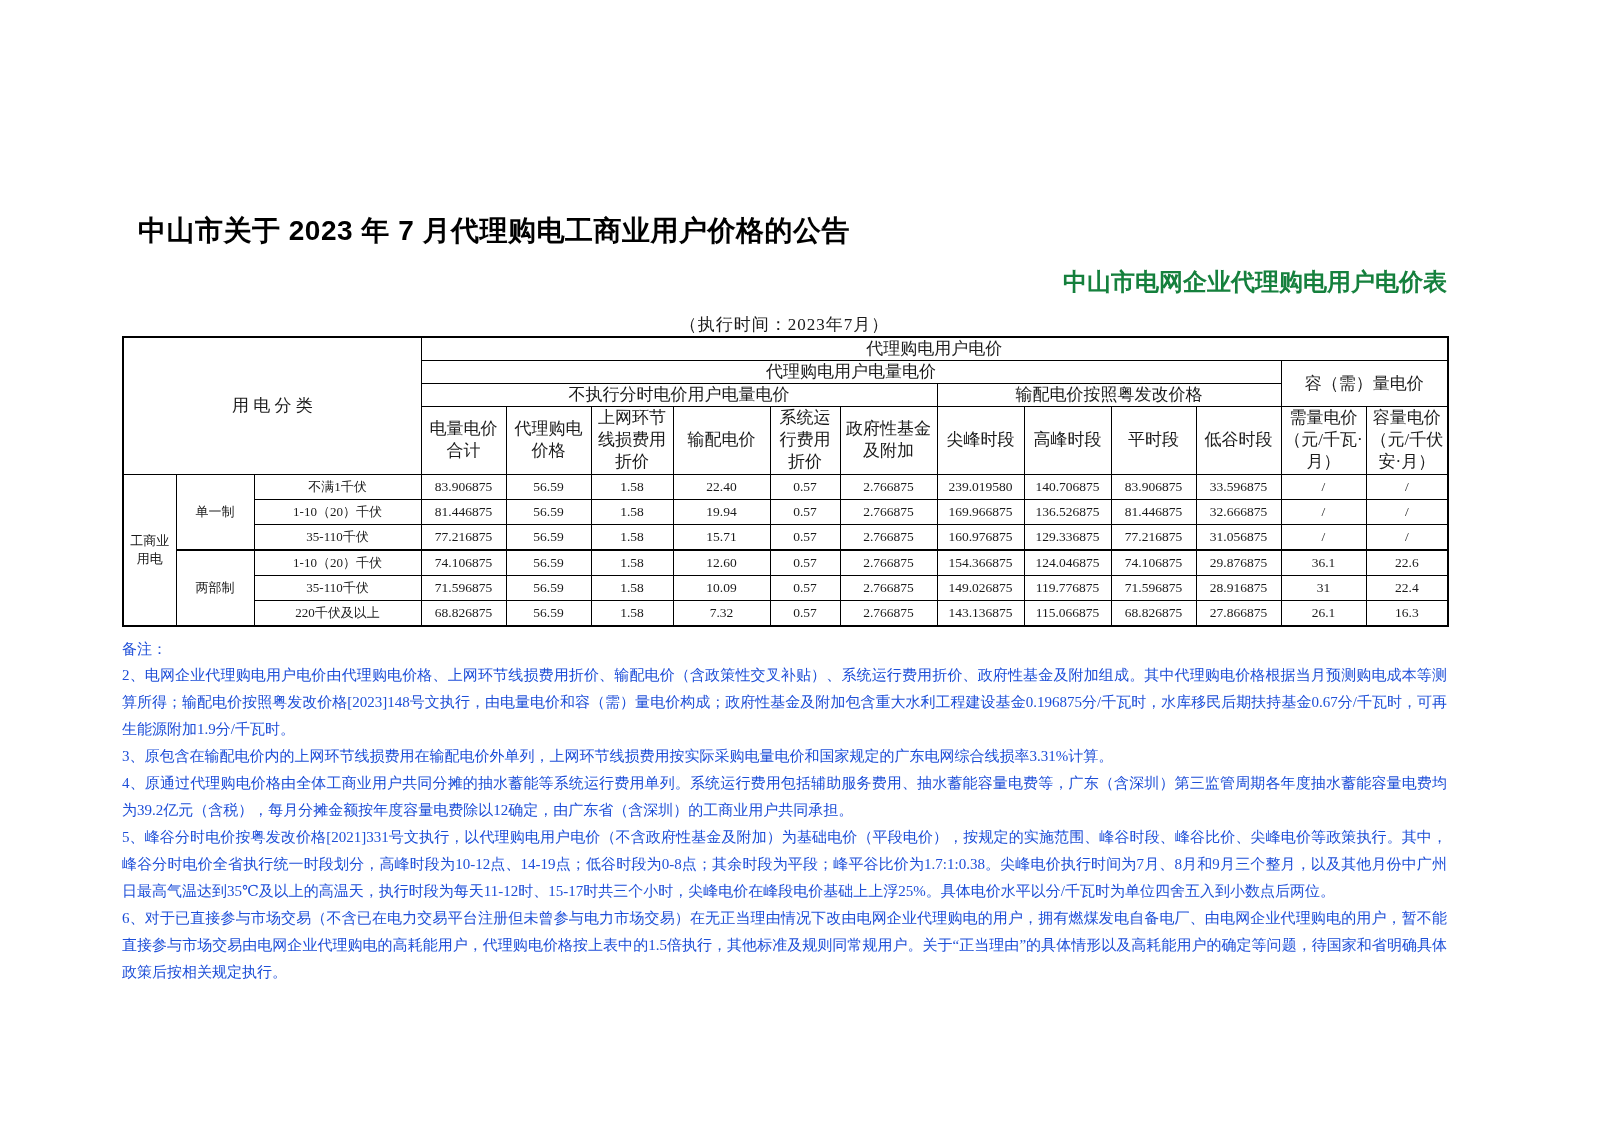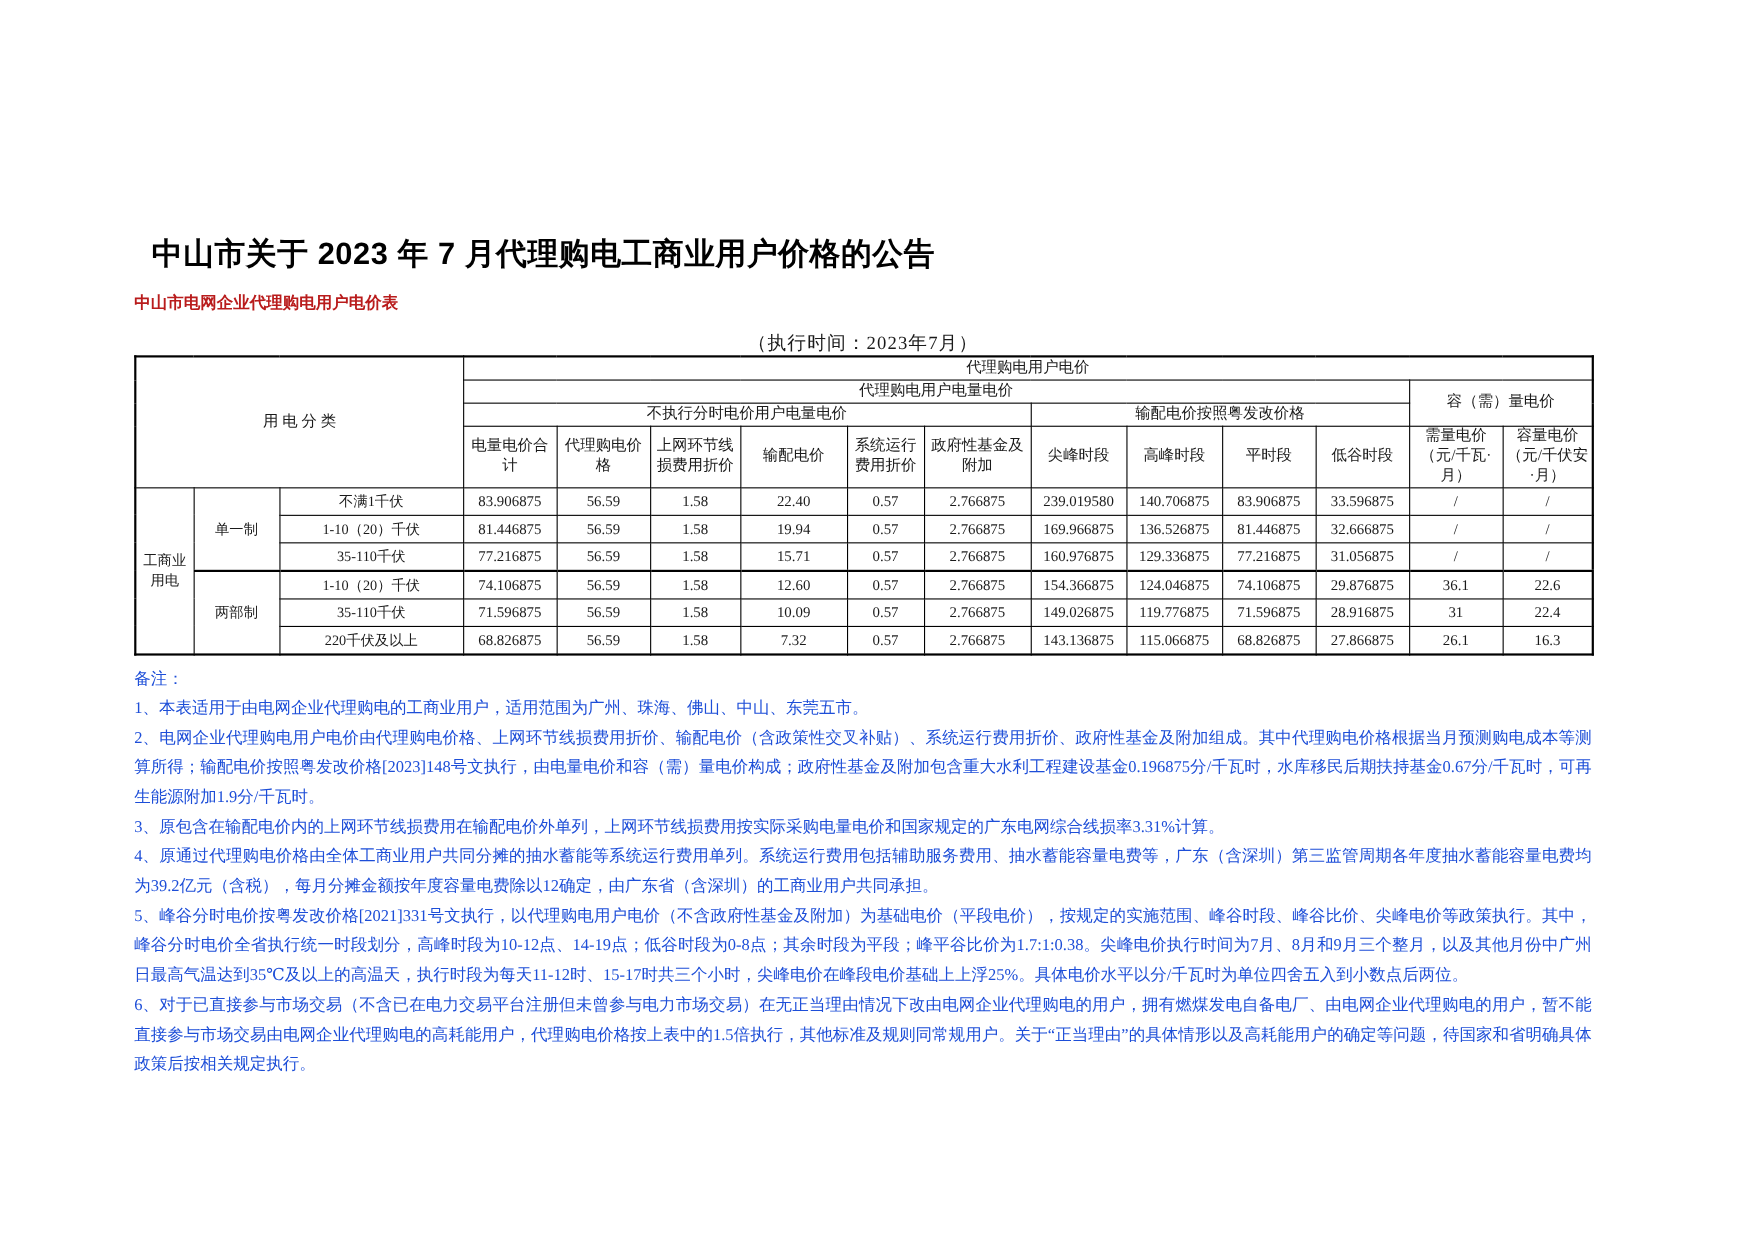--- a/index.html
+++ b/index.html
@@ -26,25 +26,25 @@
     font-family: "Liberation Sans", "DejaVu Sans", sans-serif;
     font-size: 28px;
     font-weight: 700;
     text-align: left;
     margin: 16px;
     letter-spacing: 0.5px;
     color: #000000;
   }
   .doc-subtitle {
     font-family: "Liberation Sans", "DejaVu Sans", sans-serif;
-    font-size: 15px;
+    font-size: 24px;
     font-weight: 600;
-    text-align: left;
+    text-align: right;
     margin: 15px 0 0 0;
-    color: #b91c1c;
+    color: #15803d;
   }
   .exec-time {
     font-size: 17px;
     text-align: center;
     margin-top: 15px;
     letter-spacing: 1px;
   }
   .unit-note {
     font-size: 14px;
     text-align: right;
@@ -59,21 +59,21 @@
   }
   .price-table th, .price-table td {
     border: 1px solid #000;
     text-align: center;
     vertical-align: middle;
     font-weight: normal;
     padding: 0 2px;
     overflow: hidden;
   }
   .price-table thead th {
-    font-size: 14px;
+    font-size: 17px;
     line-height: 1.3;
   }
   .price-table .hrow-1 th { height: 20px; }
   .price-table .hrow-2 th { height: 20px; }
   .price-table .hrow-3 th { height: 20px; }
   .price-table .hrow-4 th { height: 50px; }
   .price-table tbody td {
     font-size: 13.5px;
     height: 24px;
   }
@@ -240,21 +240,20 @@
         <td>68.826875</td>
         <td>27.866875</td>
         <td>26.1</td>
         <td>16.3</td>
       </tr>
     </tbody>
   </table>
 
   <div class="notes">
     <p class="notes-label">备注：</p>
-    <p>1、本表适用于由电网企业代理购电的工商业用户，适用范围为广州、珠海、佛山、中山、东莞五市。</p>
     <p>2、电网企业代理购电用户电价由代理购电价格、上网环节线损费用折价、输配电价（含政策性交叉补贴）、系统运行费用折价、政府性基金及附加组成。其中代理购电价格根据当月预测购电成本等测算所得；输配电价按照粤发改价格[2023]148号文执行，由电量电价和容（需）量电价构成；政府性基金及附加包含重大水利工程建设基金0.196875分/千瓦时，水库移民后期扶持基金0.67分/千瓦时，可再生能源附加1.9分/千瓦时。</p>
     <p>3、原包含在输配电价内的上网环节线损费用在输配电价外单列，上网环节线损费用按实际采购电量电价和国家规定的广东电网综合线损率3.31%计算。</p>
     <p>4、原通过代理购电价格由全体工商业用户共同分摊的抽水蓄能等系统运行费用单列。系统运行费用包括辅助服务费用、抽水蓄能容量电费等，广东（含深圳）第三监管周期各年度抽水蓄能容量电费均为39.2亿元（含税），每月分摊金额按年度容量电费除以12确定，由广东省（含深圳）的工商业用户共同承担。</p>
     <p>5、峰谷分时电价按粤发改价格[2021]331号文执行，以代理购电用户电价（不含政府性基金及附加）为基础电价（平段电价），按规定的实施范围、峰谷时段、峰谷比价、尖峰电价等政策执行。其中，峰谷分时电价全省执行统一时段划分，高峰时段为10-12点、14-19点；低谷时段为0-8点；其余时段为平段；峰平谷比价为1.7:1:0.38。尖峰电价执行时间为7月、8月和9月三个整月，以及其他月份中广州日最高气温达到35℃及以上的高温天，执行时段为每天11-12时、15-17时共三个小时，尖峰电价在峰段电价基础上上浮25%。具体电价水平以分/千瓦时为单位四舍五入到小数点后两位。</p>
     <p>6、对于已直接参与市场交易（不含已在电力交易平台注册但未曾参与电力市场交易）在无正当理由情况下改由电网企业代理购电的用户，拥有燃煤发电自备电厂、由电网企业代理购电的用户，暂不能直接参与市场交易由电网企业代理购电的高耗能用户，代理购电价格按上表中的1.5倍执行，其他标准及规则同常规用户。关于“正当理由”的具体情形以及高耗能用户的确定等问题，待国家和省明确具体政策后按相关规定执行。</p>
   </div>
 
 </div>
 
 </body></html>

